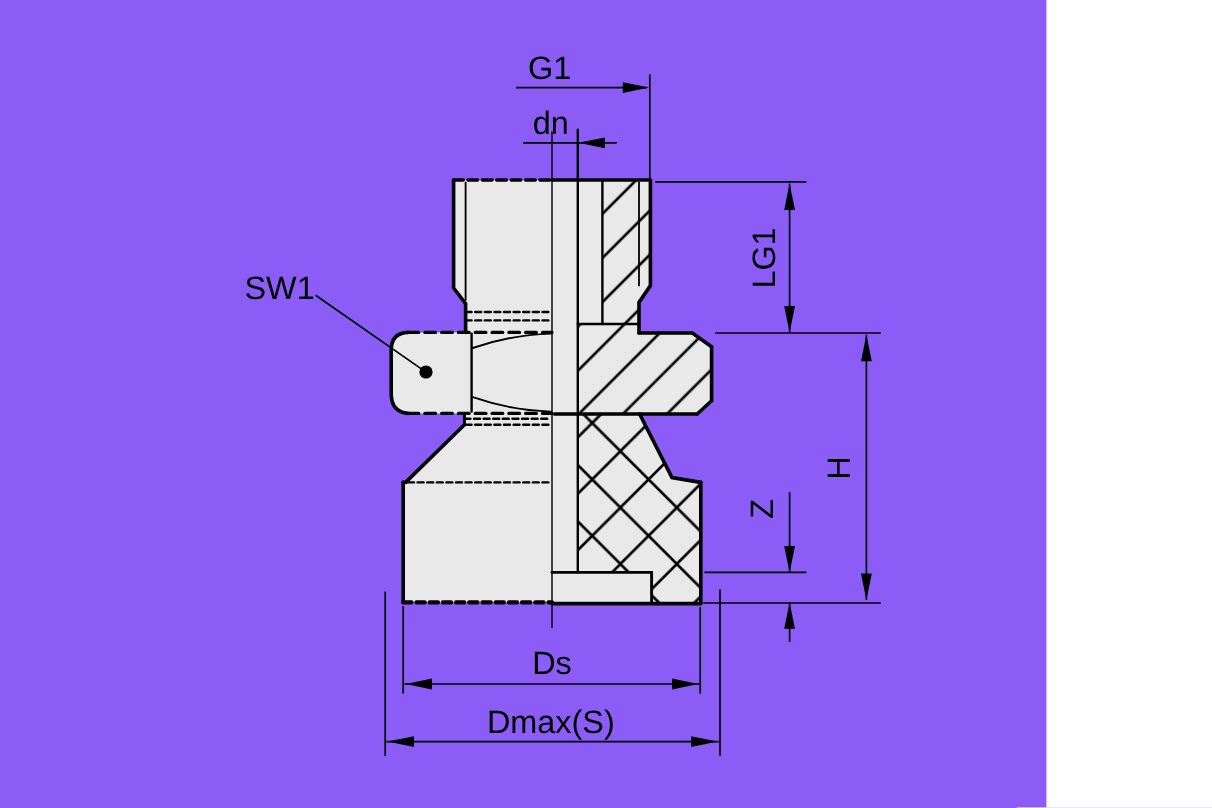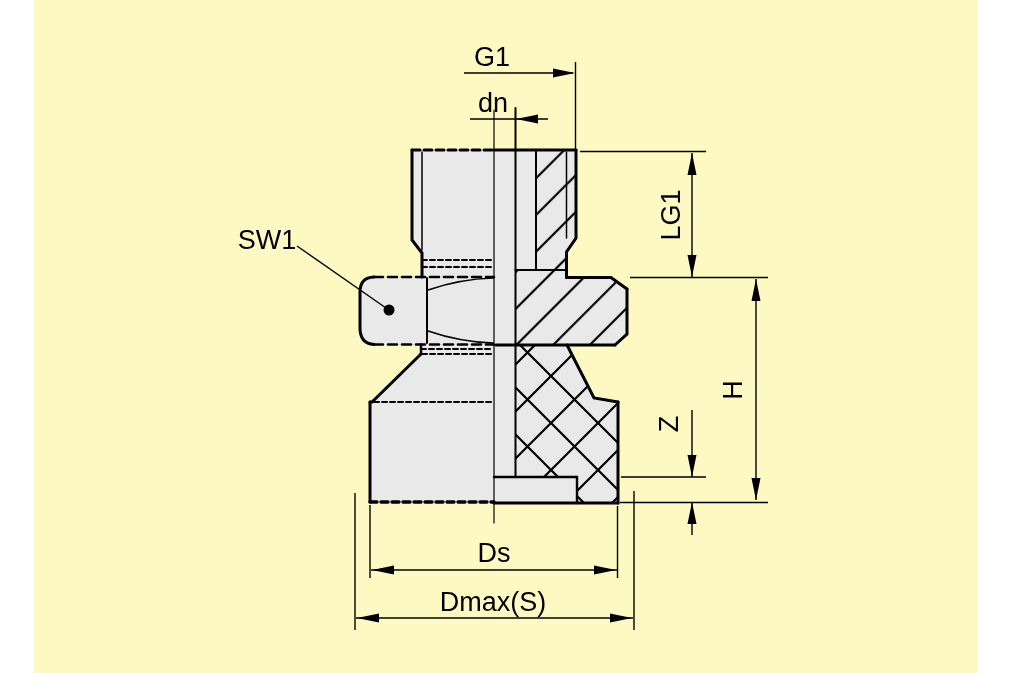--- a/index.html
+++ b/index.html
@@ -1,16 +1,16 @@
 <!DOCTYPE html>
 <html><head>
 <meta charset="utf-8">
 <style>
   html,body{margin:0;padding:0;background:#ffffff;}
-  .stage{width:944px;height:673px;position:relative;background:#fef9c3;overflow:hidden;margin-left:34px;}
+  .stage{width:872px;height:673px;position:relative;background:#8b5cf6;overflow:hidden;}
   svg{display:block;}
   text{font-family:"Liberation Sans","DejaVu Sans",sans-serif;fill:#000;}
   .dimtext{font-size:27px;}
 </style>
 </head>
 <body>
 
 <div class="stage">
 <svg width="1010" height="673" viewBox="0 0 1010 673">
   <defs>

